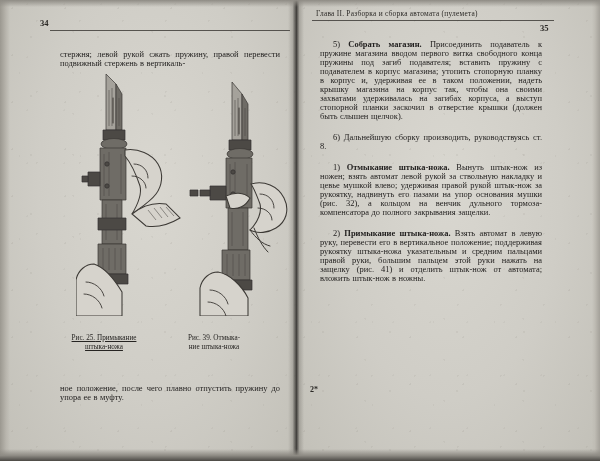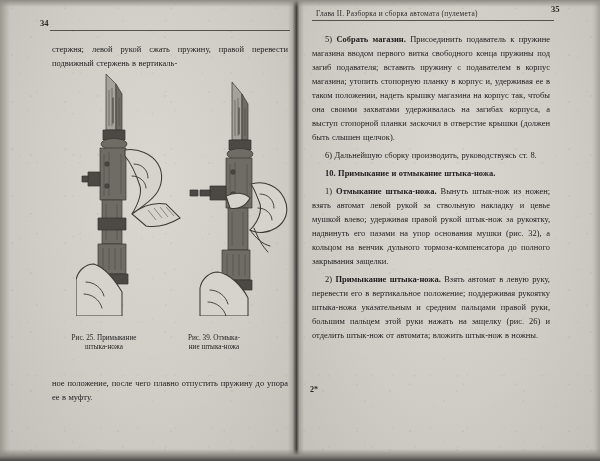--- a/index.html
+++ b/index.html
@@ -94,24 +94,24 @@
     color: #2b2926;
   }
   .rule {
     position: absolute;
     height: 0;
     border-top: 1.3px solid #3a3834;
     opacity: .82;
   }
   .para {
     font-size: 8.45px;
-    line-height: 14px;
+    line-height: 9px;
     text-align: justify;
     text-indent: 13px;
-    margin: 4px;
+    margin: 12px;
     color: #232120;
     word-spacing: .4px;
   }
   .para.noindent { text-indent: 0; }
   .para b { font-weight: bold; }
   .caption {
     position: absolute;
     font-size: 7.2px;
     line-height: 9.2px;
     text-align: center;
@@ -253,21 +253,21 @@
 
         <path class="ink" stroke-width="1" d="M62 162 C68 170, 74 176, 82 178 M66 160 C70 170, 74 178, 80 184"></path>
 
         <path class="hand" d="M30 204 C22 204, 14 210, 12 220 L12 248 L60 248 L60 230
                               C54 218, 42 206, 30 204 Z"></path>
         <path class="ink" stroke-width=".9" d="M22 222 C30 222, 38 228, 40 236 M20 234 C28 234, 36 240, 38 248"></path>
       </svg>
     </div>
   </div>
 
-  <div class="caption" style="left:58px; top:334px; width:92px;">
+  <div class="caption" style="left:58px; top:334px; width:92px;text-decoration:underline;">
     <span>Рис. 25.</span>
     <span>Примыкание</span><br>
     <span>штыка-ножа</span>
   </div>
 
   <div class="caption" style="left:166px; top:334px; width:96px;">
     <span>Рис. 39.</span>
     <span>Отмыка-</span><br>
     <span>ние штыка-ножа</span>
   </div>
@@ -275,52 +275,48 @@
   <div class="col" style="left:48px; top:372px; width:244px;">
     <p class="para noindent">ное положение, после чего плавно отпустить пружину до упора ее в муфту.</p>
   </div>
 
   <div class="page-paper" id="paper-right">
     <div class="grain"></div>
   </div>
 
   <div class="running-head" style="left:316px; top:9px;">Глава II. Разборка и сборка автомата (пулемета)</div>
 
-  <div class="folio" style="left:540px; top:4px;margin-left:11px;">35</div>
+  <div class="folio" style="left:540px; top:23px;">35</div>
 
   <div class="rule" style="left:312px; top:20px; width:242px;"></div>
 
   <div class="col" style="left:308px; top:28px; width:246px;">
 
     <p class="para">
       <span>5)</span>
       <b>Собрать магазин.</b>
       <span>Присоединить подаватель к пружине магазина вводом первого витка свободного конца пружины под загиб подавателя; вставить пружину с подавателем в корпус магазина; утопить стопорную планку в корпус и, удерживая ее в таком положении, надеть крышку магазина на корпус так, чтобы она своими захватами удерживалась на загибах корпуса, а выступ стопорной планки заскочил в отверстие крышки (должен быть слышен щелчок).</span>
     </p>
 
     <p class="para">
       <span>6)</span>
       <span>Дальнейшую сборку производить, руководствуясь ст. 8.</span>
     </p>
 
-    <p class="para">
-      <b>10.</b>
-      <b>Примыкание и отмыкание штыка-ножа.</b>
-    </p>
 
     <p class="para">
       <span>1)</span>
       <b>Отмыкание штыка-ножа.</b>
       <span>Вынуть штык-нож из ножен; взять автомат левой рукой за ствольную накладку и цевье мушкой влево; удерживая правой рукой штык-нож за рукоятку, надвинуть его пазами на упор основания мушки (рис. 32), а кольцом на венчик дульного тормоза-компенсатора до полного закрывания защелки.</span>
     </p>
 
     <p class="para">
       <span>2)</span>
       <b>Примыкание штыка-ножа.</b>
-      <span>Взять автомат в левую руку, перевести его в вертикальное положение; поддерживая рукоятку штыка-ножа указательным и средним пальцами правой руки, большим пальцем этой руки нажать на защелку (рис. 26) и отделить штык-нож от автомата; вложить штык-нож в ножны.</span>
+      <span>Взять автомат в левую руку, перевести его в вертикальное положение; поддерживая рукоятку штыка-ножа указательным и средним пальцами правой руки, большим пальцем этой руки нажать на защелку (рис. 41) и отделить штык-нож от автомата; вложить штык-нож в ножны.</span>
     </p>
   </div>
 
   <div class="sig" style="left:310px; top:385px;">2*</div>
 
   <div id="gutter"></div>
   <div id="edge-left"></div>
   <div id="edge-right"></div>
   <div id="edge-top"></div>
   <div id="edge-bottom"></div>

